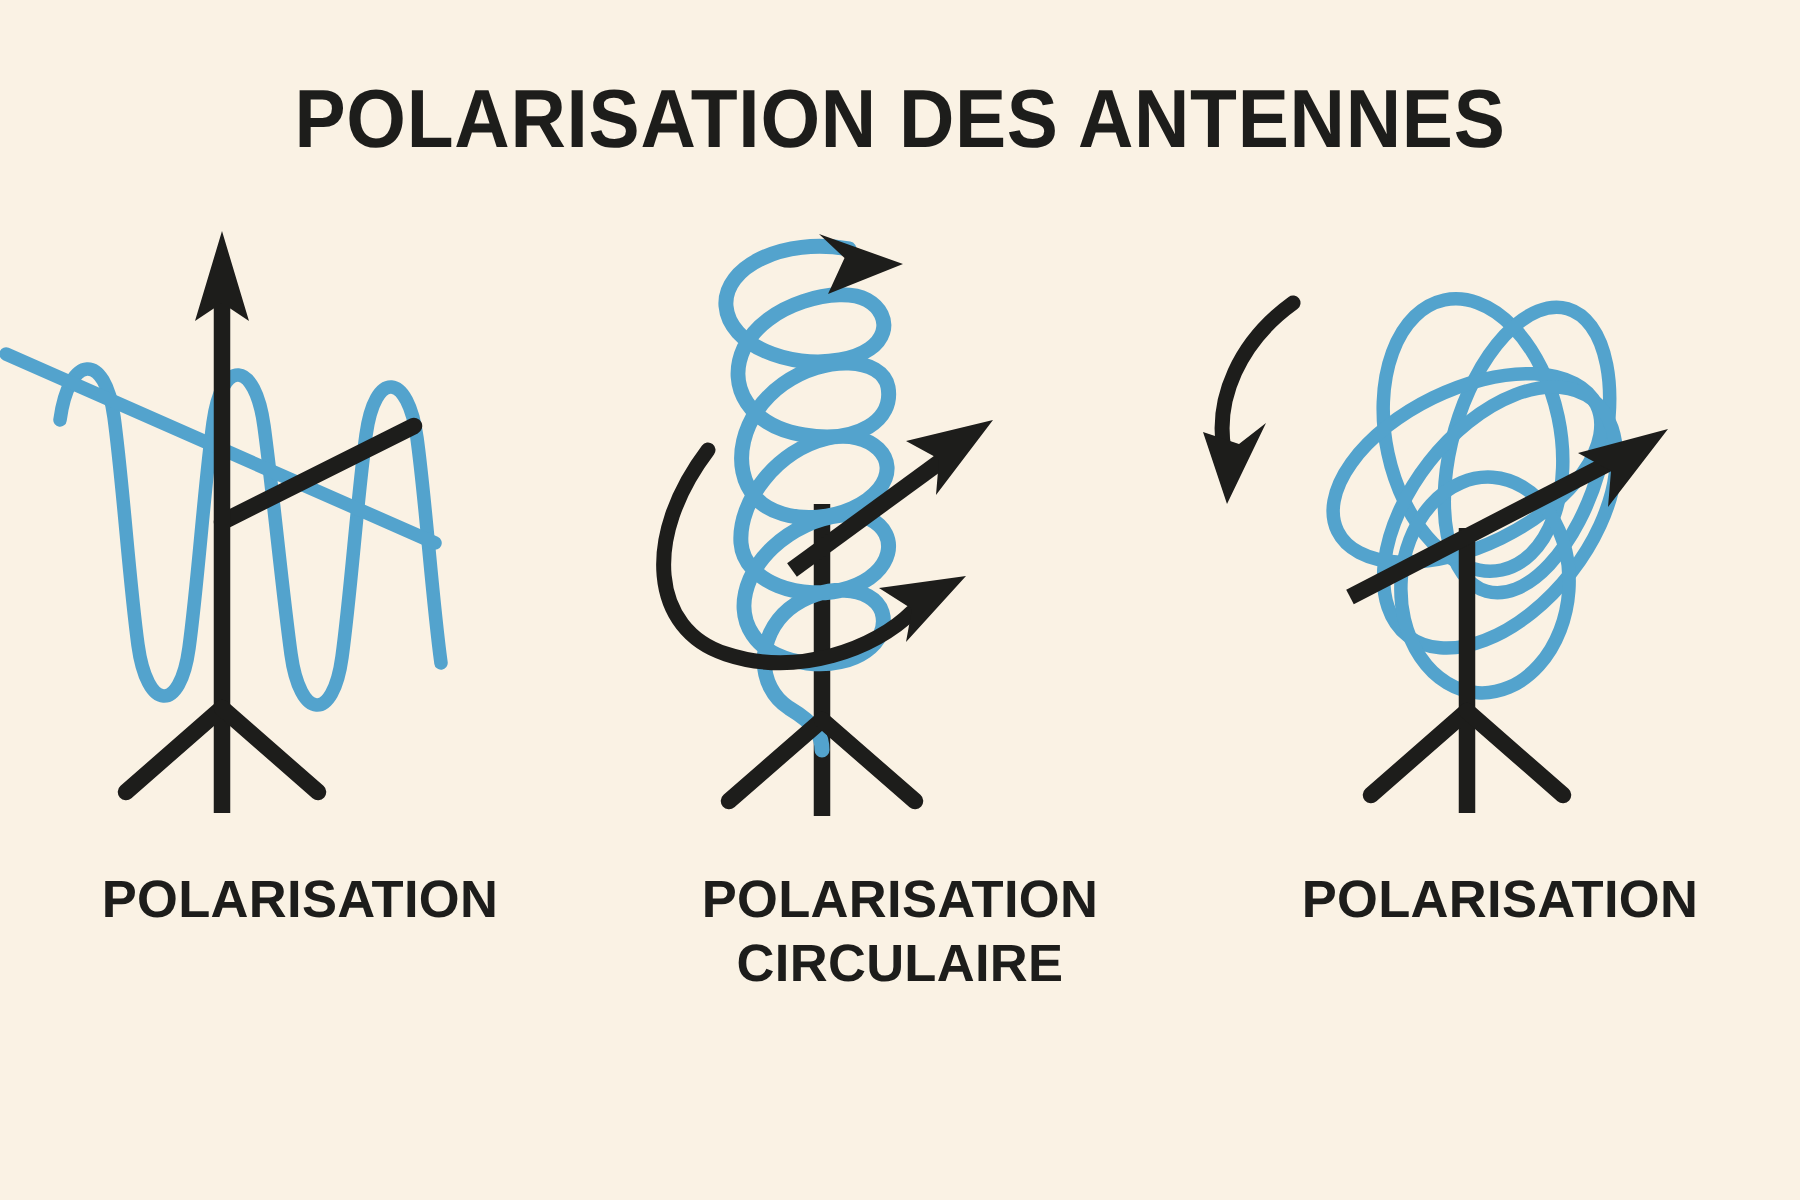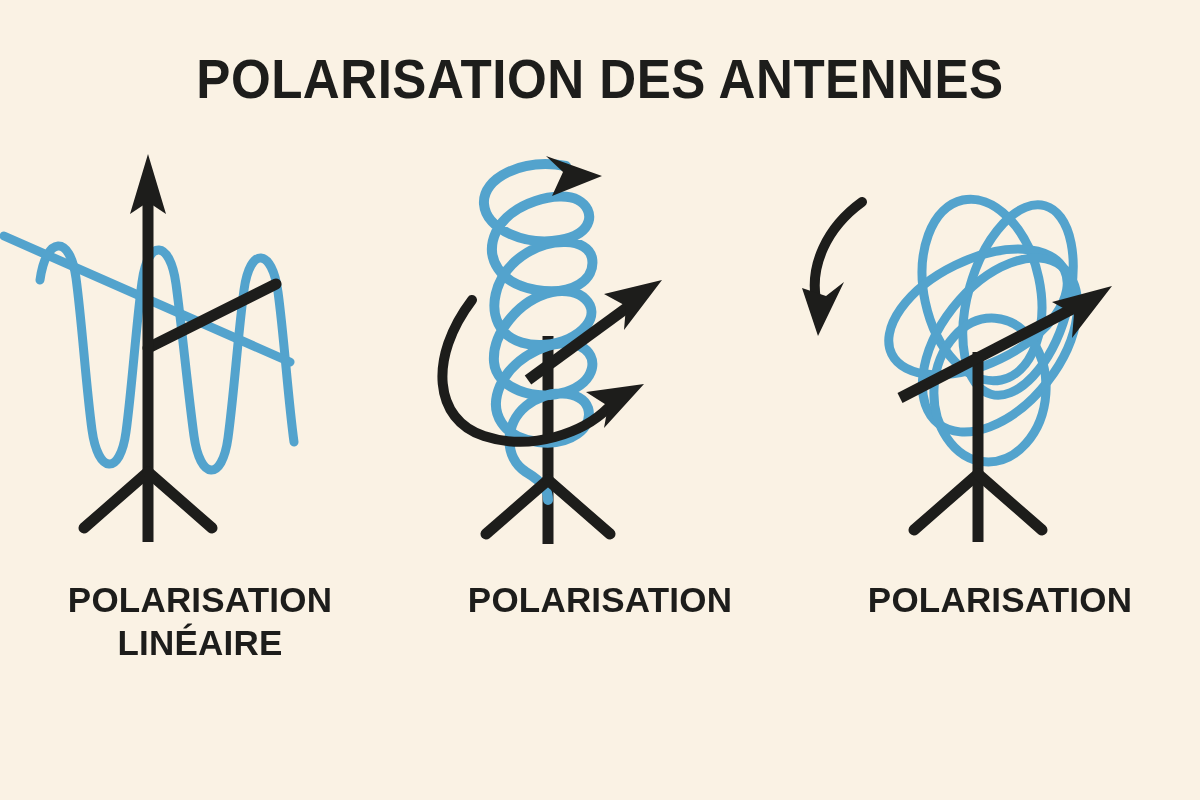--- a/index.html
+++ b/index.html
@@ -147,21 +147,20 @@
 
           <g>
             <line class="ink" stroke-width="11" x1="148" y1="332" x2="84" y2="388"></line>
             <line class="ink" stroke-width="11" x1="148" y1="332" x2="212" y2="388"></line>
           </g>
 
         </svg>
       </div>
       <div class="panel-caption">
         <span class="cap-line">POLARISATION</span>
-        <span class="cap-line">LINÉAIRE</span>
       </div>
     </div>
 
     <div class="panel">
       <div class="panel-figure">
         <svg viewBox="0 0 400 430" xmlns="http://www.w3.org/2000/svg">
 
           <g>
             <line class="ink-flat" stroke-width="11" x1="148" y1="196" x2="148" y2="404"></line>
           </g>
@@ -207,20 +206,21 @@
 
           <g>
             <line class="ink" stroke-width="11" x1="148" y1="340" x2="86" y2="394"></line>
             <line class="ink" stroke-width="11" x1="148" y1="340" x2="210" y2="394"></line>
           </g>
 
         </svg>
       </div>
       <div class="panel-caption">
         <span class="cap-line">POLARISATION</span>
+        <span class="cap-line">CIRCULAIRE</span>
       </div>
     </div>
 
     <div class="panel">
       <div class="panel-figure">
         <svg viewBox="0 0 400 430" xmlns="http://www.w3.org/2000/svg">
 
           <g>
             <ellipse class="wave" stroke-width="9" cx="182" cy="150" rx="58" ry="92" transform="rotate(-12 182 150)"></ellipse>
             <ellipse class="wave" stroke-width="9" cx="218" cy="160" rx="50" ry="98" transform="rotate(16 218 160)"></ellipse>

